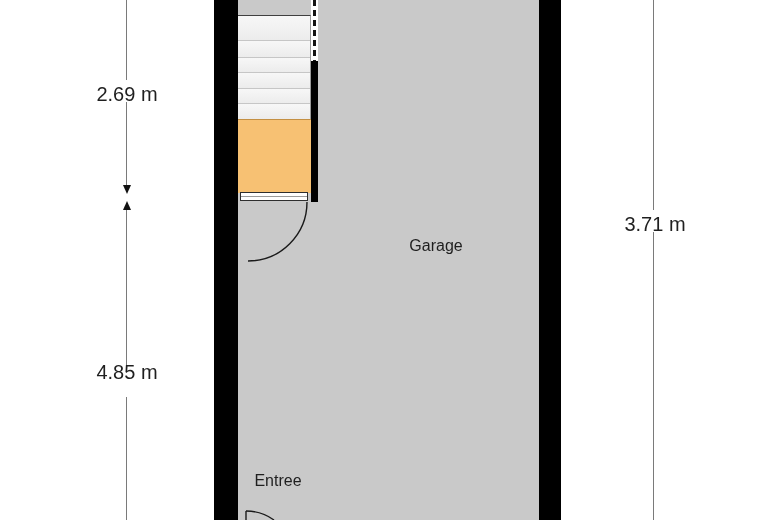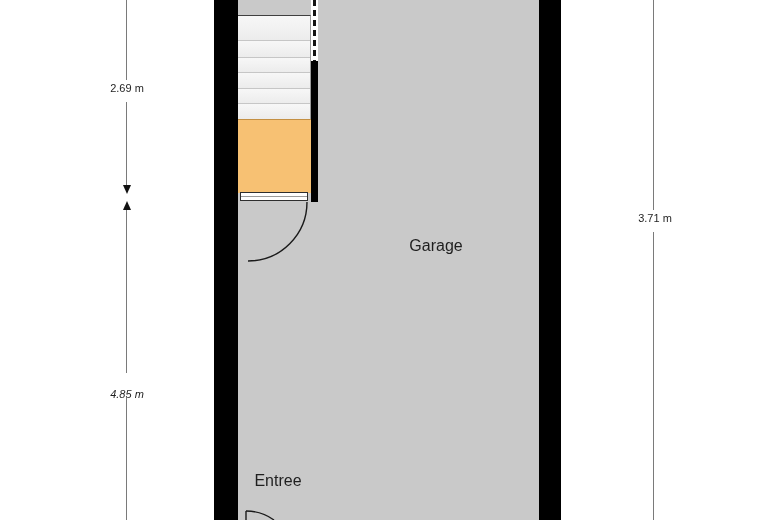--- a/index.html
+++ b/index.html
@@ -6,21 +6,21 @@
   #stage{
     position:relative;width:780px;height:520px;overflow:hidden;
     background:var(--background,#fff);
     font-family:"Liberation Sans", sans-serif;
   }
   .abs{position:absolute;}
   .wall{background:var(--wall,#000);}
   .floor{background:var(--floor,#c9c9c9);}
   .dim-line{width:1px;background:var(--dimension-line,#7a7a7a);}
   .dim-text{
-    font-size:11px;color:var(--text,#1f1f1f);white-space:nowrap;
+    font-size:20px;color:var(--text,#1f1f1f);white-space:nowrap;
     transform:translateX(-50%);line-height:1.2;
   }
   .room-label{
     font-size:16px;color:var(--text,#1f1f1f);white-space:nowrap;
     transform:translateX(-50%);
   }
   .arrow-down{width:0;height:0;border-left:4px solid transparent;
     border-right:4px solid transparent;border-top:9px solid #111;}
   .arrow-up{width:0;height:0;border-left:4px solid transparent;
     border-right:4px solid transparent;border-bottom:9px solid #111;}
@@ -91,20 +91,20 @@
   <div class="abs room-label" style="left:406px;top:237px;margin-left:30px;">Garage</div>
   <div class="abs room-label" style="left:278px;top:472px;">Entree</div>
 
   <div class="abs dim-line" style="left:126px;top:0;height:80px;"></div>
   <div class="abs dim-text" style="left:127px;top:82px;">2.69 m</div>
   <div class="abs dim-line" style="left:126px;top:102px;height:85px;"></div>
   <div class="abs arrow-down" style="left:123px;top:185px;"></div>
 
   <div class="abs arrow-up" style="left:123px;top:201px;"></div>
   <div class="abs dim-line" style="left:126px;top:210px;height:163px;"></div>
-  <div class="abs dim-text" style="left:127px;top:388px;font-style:italic;">4.85 m</div>
+  <div class="abs dim-text" style="left:127px;top:360px;">4.85 m</div>
   <div class="abs dim-line" style="left:126px;top:397px;height:123px;"></div>
 
   <div class="abs dim-line" style="left:653px;top:0;height:210px;"></div>
   <div class="abs dim-text" style="left:655px;top:212px;">3.71 m</div>
   <div class="abs dim-line" style="left:653px;top:232px;height:288px;"></div>
 
 </div>
 
 </body></html>

